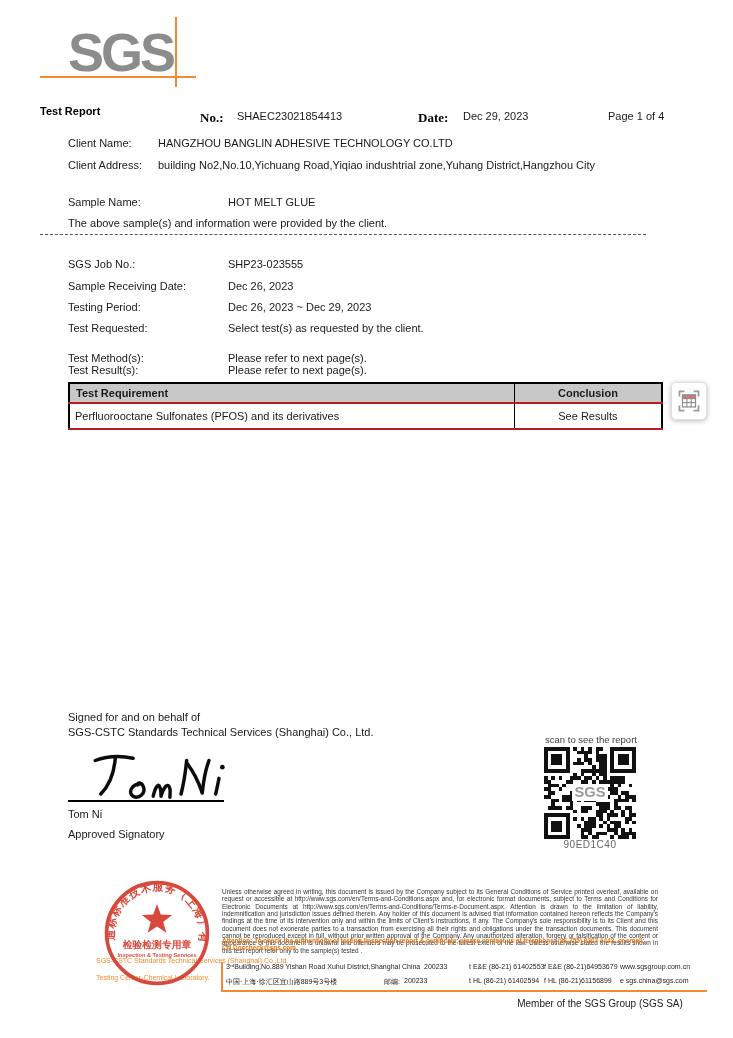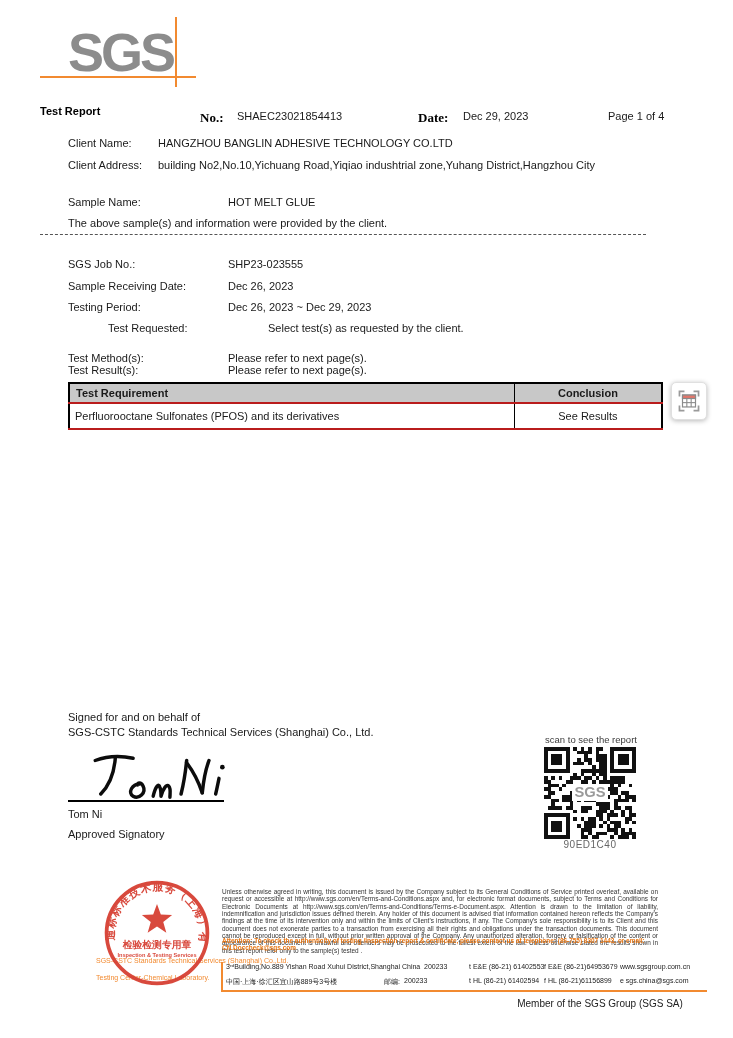--- a/index.html
+++ b/index.html
@@ -98,21 +98,21 @@
     <span class="val">SHP23-023555</span>
   </div>
   <div class="info-row" style="top:280px;">
     <span class="lbl">Sample Receiving Date:</span>
     <span class="val">Dec 26, 2023</span>
   </div>
   <div class="info-row" style="top:301px;">
     <span class="lbl">Testing Period:</span>
     <span class="val">Dec 26, 2023 ~ Dec 29, 2023</span>
   </div>
-  <div class="info-row" style="top:322px;margin-left:40px;">
+  <div class="info-row" style="top:322px;">
     <span class="lbl">Test Requested:</span>
     <span class="val">Select test(s) as requested by the client.</span>
   </div>
   <div class="info-row" style="top:352px;">
     <span class="lbl">Test Method(s):</span>
     <span class="val">Please refer to next page(s).</span>
   </div>
   <div class="info-row" style="top:364px;">
     <span class="lbl">Test Result(s):</span>
     <span class="val">Please refer to next page(s).</span>

